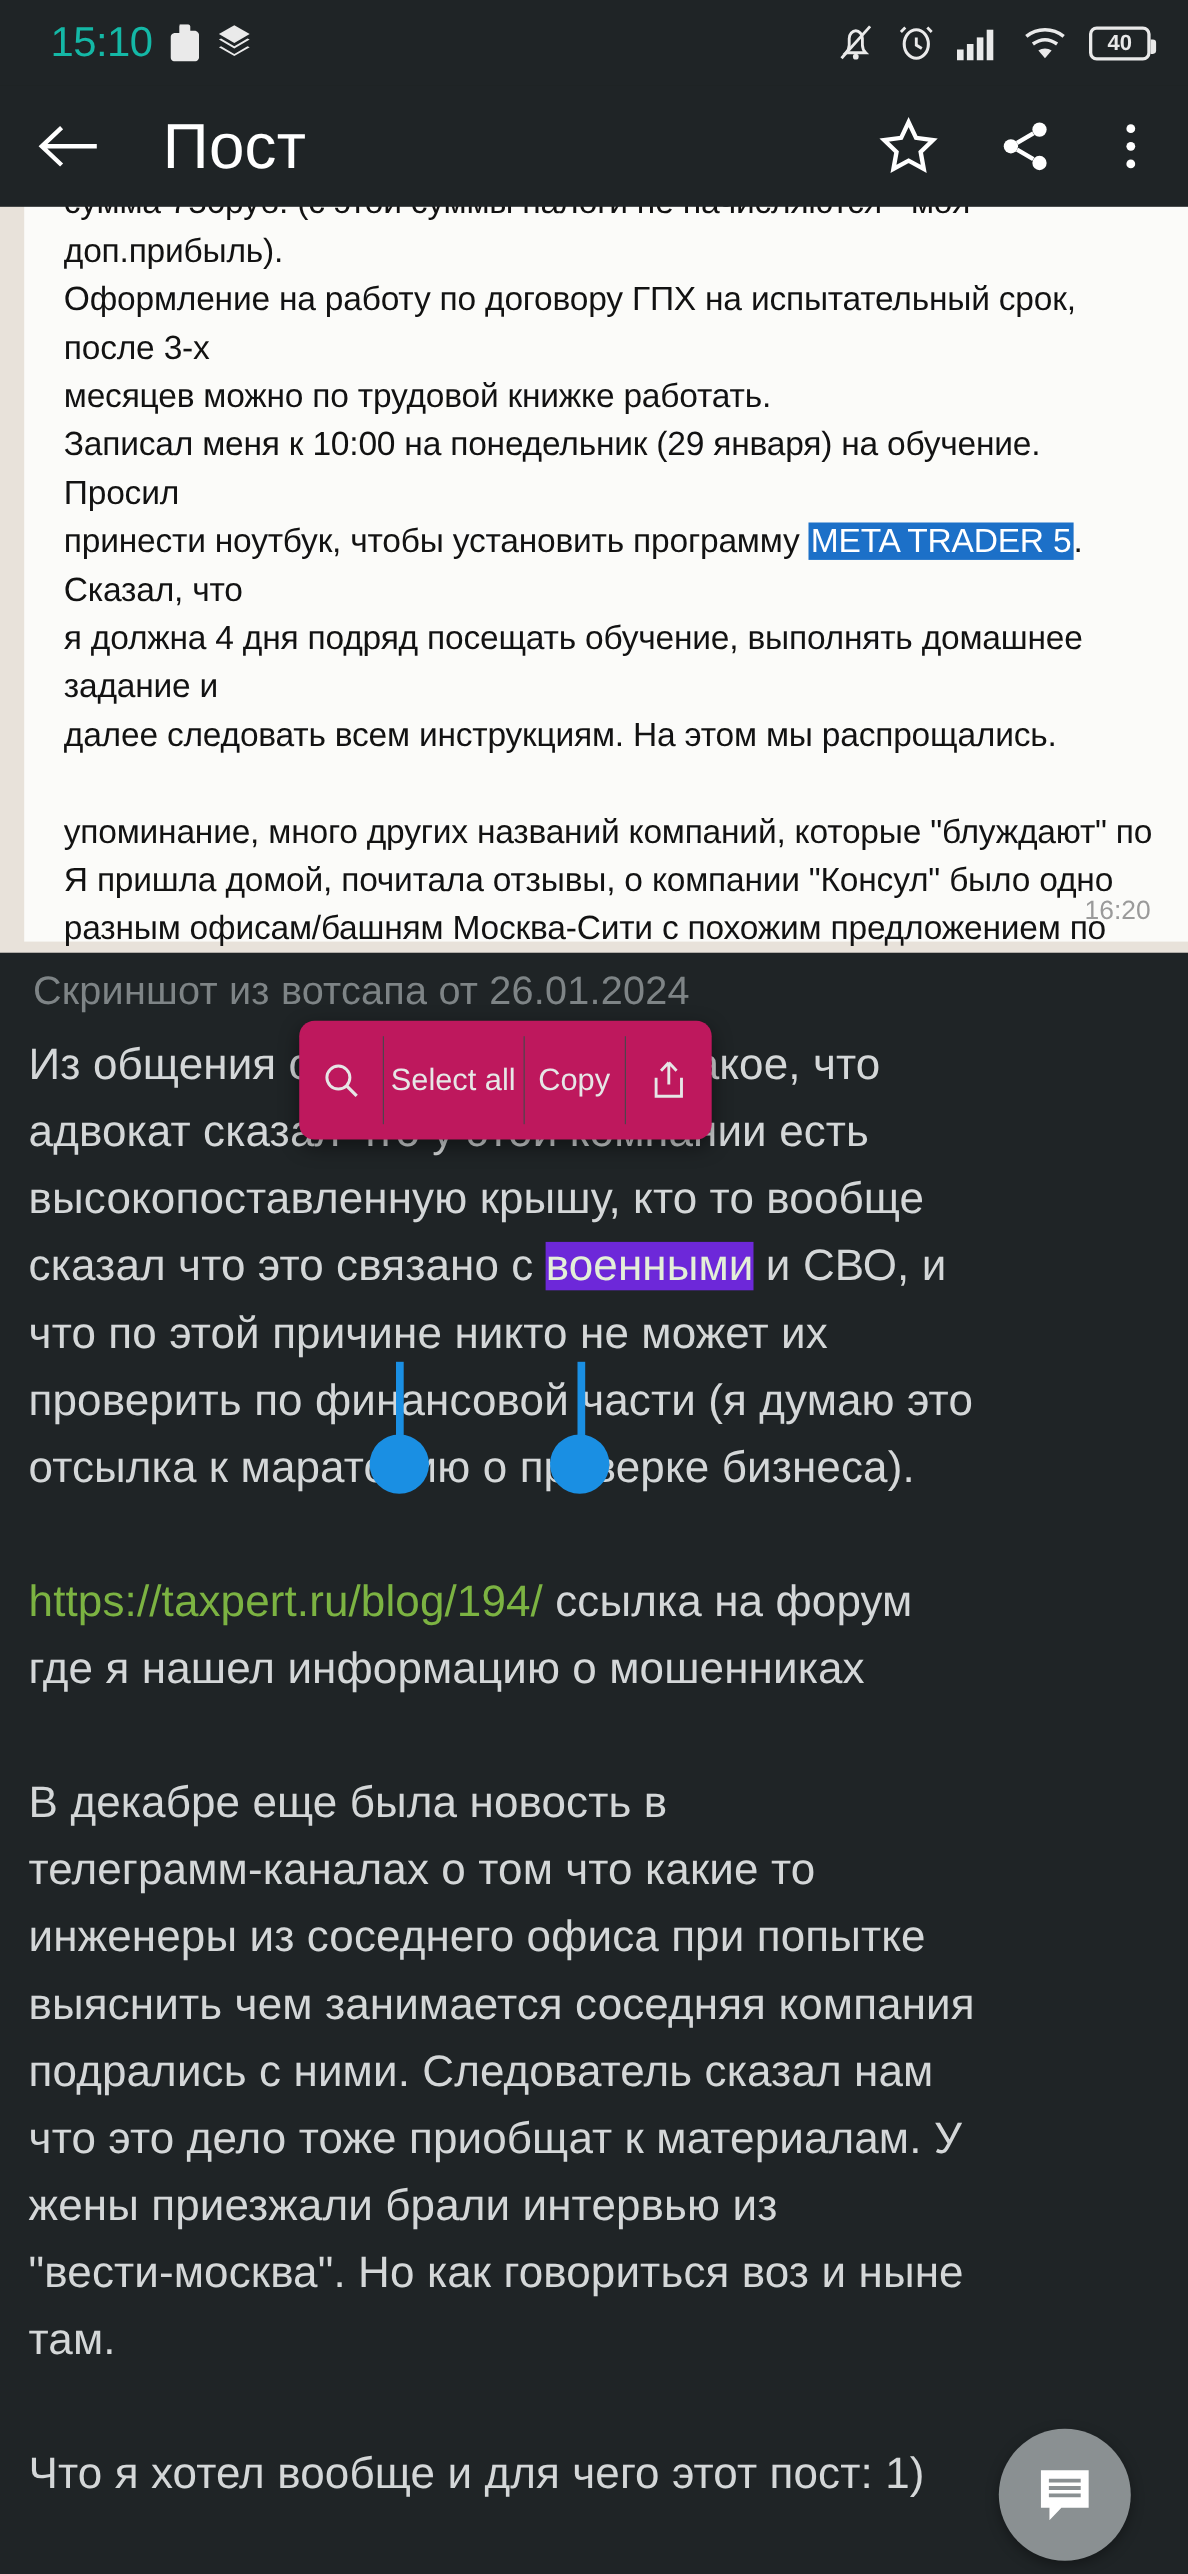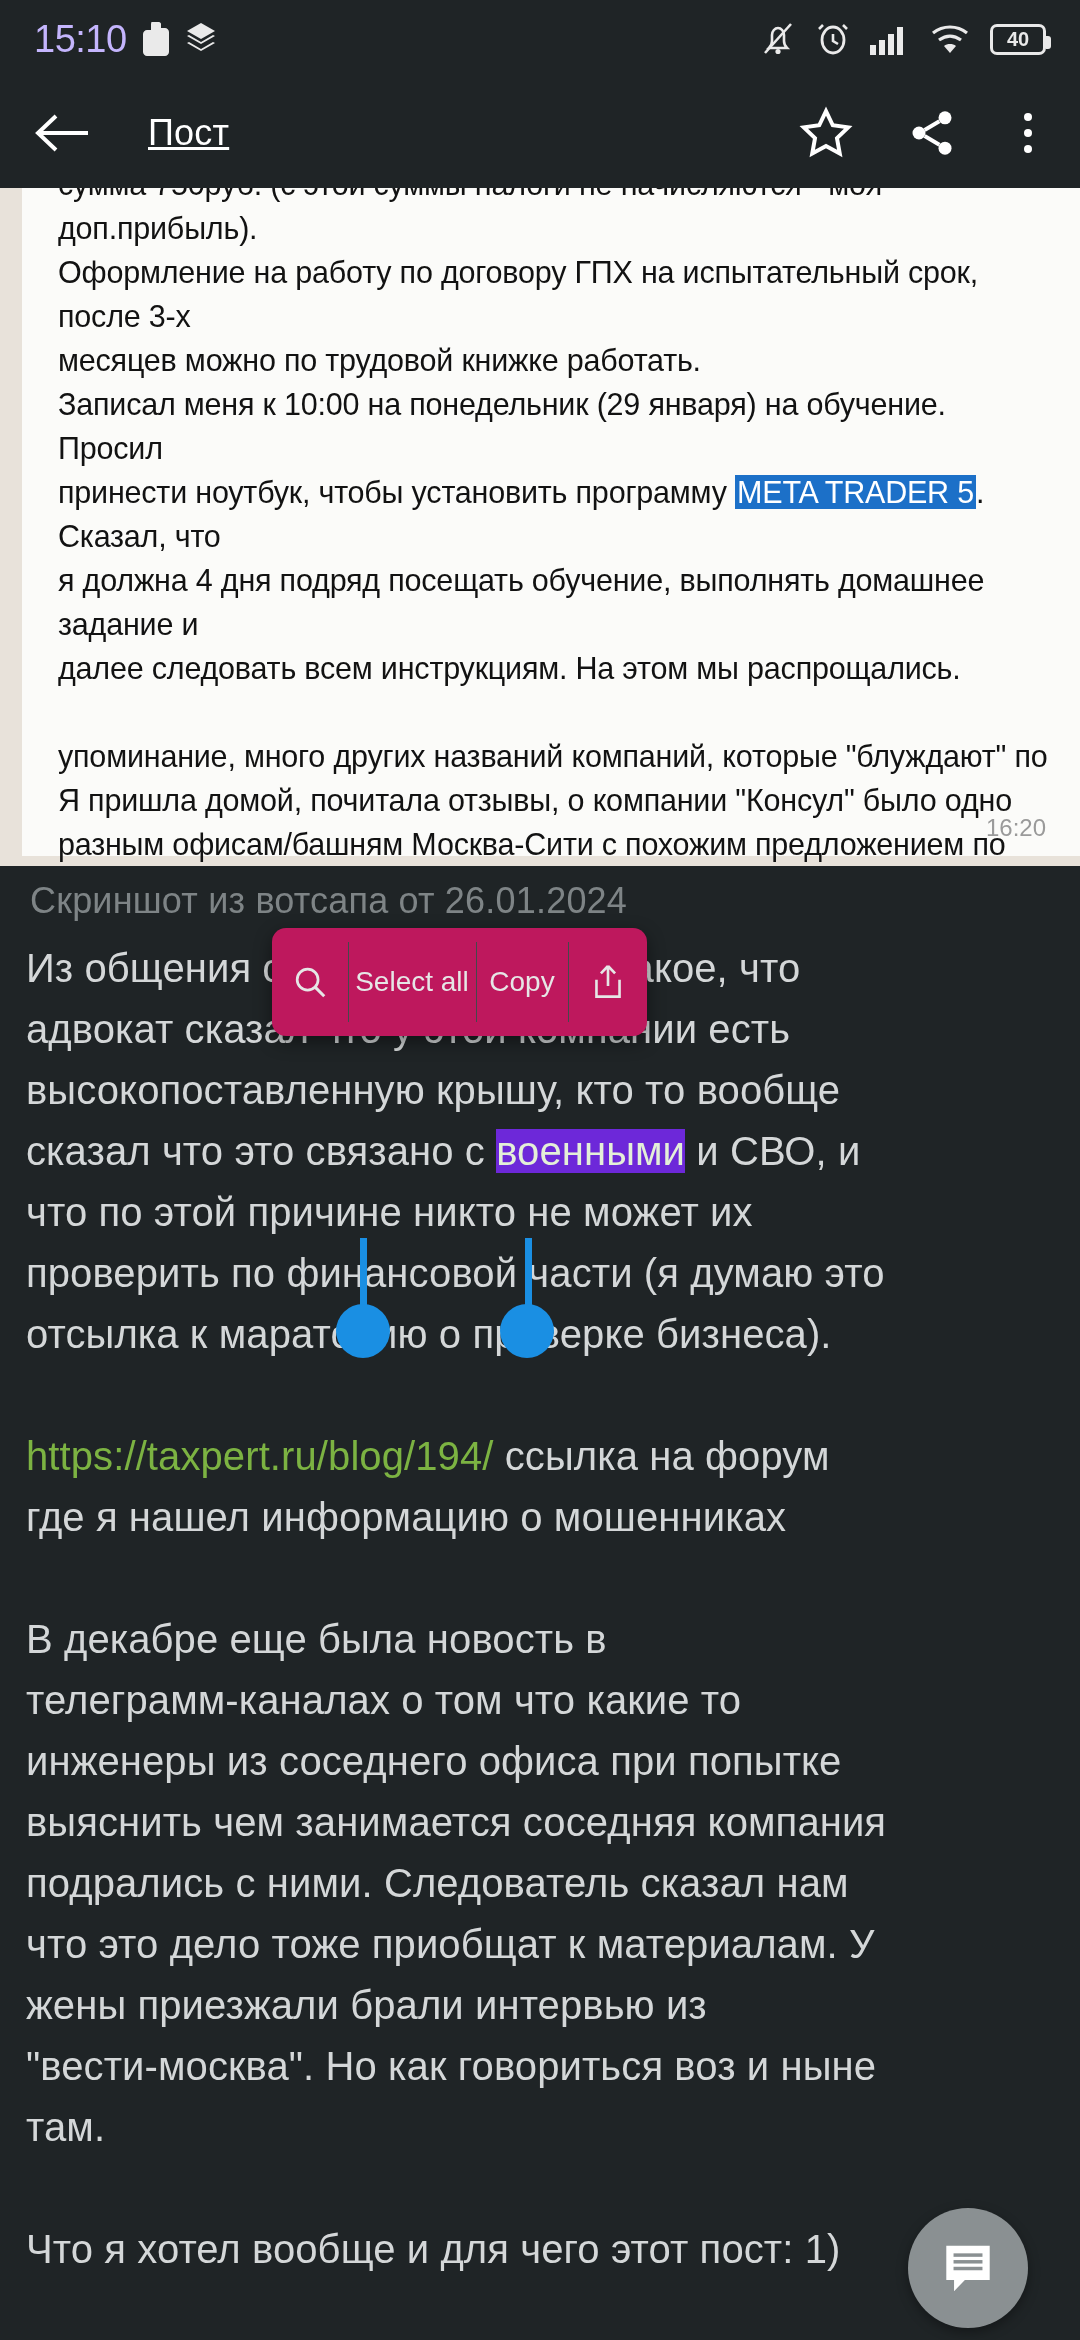--- a/index.html
+++ b/index.html
@@ -11,43 +11,43 @@
   }
   .phone { position:relative; width:1080px; height:2340px; background:#1f2426; }
 
   
   .statusbar {
     position:absolute; top:0; left:0; right:0; height:78px;
     background:#1f2426; display:flex; align-items:center;
     padding:0 34px; z-index:40;
   }
   .sb-left { display:flex; align-items:center; gap:16px; }
-  .sb-clock { color:#c4b5fd; font-size:38px; letter-spacing:-0.5px; }
+  .sb-clock { color:#14b8a6; font-size:38px; letter-spacing:-0.5px;margin-left:12px; }
   .sb-right { margin-left:auto; display:flex; align-items:center; gap:20px; }
   .sb-ico { color:#f2f2f2; display:flex; align-items:center; }
   .battery {
     width:56px; height:31px; border:3px solid #e9e9e9; border-radius:7px;
     position:relative; display:flex; align-items:center; justify-content:center;
   }
   .battery:after{
     content:""; position:absolute; right:-8px; top:9px; width:5px; height:13px;
     background:#e9e9e9; border-radius:0 3px 3px 0;
   }
   .battery span{ font-size:20px; color:#e9e9e9; line-height:1; font-weight:bold;}
 
   
   .appbar {
     position:absolute; top:78px; left:0; right:0; height:110px;
     background:#1f2426; display:flex; align-items:center;
     padding:0 34px; z-index:40;
   }
   .appbar .back { width:70px; display:flex; align-items:center; }
   .appbar .title {
-    color:#ffffff; font-size:36px; margin-left:44px; font-weight:400;
-    letter-spacing:0.2px; white-space:nowrap;text-decoration:underline;
+    color:#ffffff; font-size:58px; margin-left:44px; font-weight:400;
+    letter-spacing:0.2px; white-space:nowrap;
   }
   .appbar .actions { margin-left:auto; display:flex; align-items:center; gap:52px; }
   .appbar .actions > div { display:flex; align-items:center; justify-content:center; }
   .dots { display:flex; flex-direction:column; gap:8px; padding:0 14px;}
   .dots i { width:8px; height:8px; border-radius:50%; background:#fff; display:block;}
 
   
   .content { position:absolute; top:0; left:0; right:0; bottom:0; }
 
   

